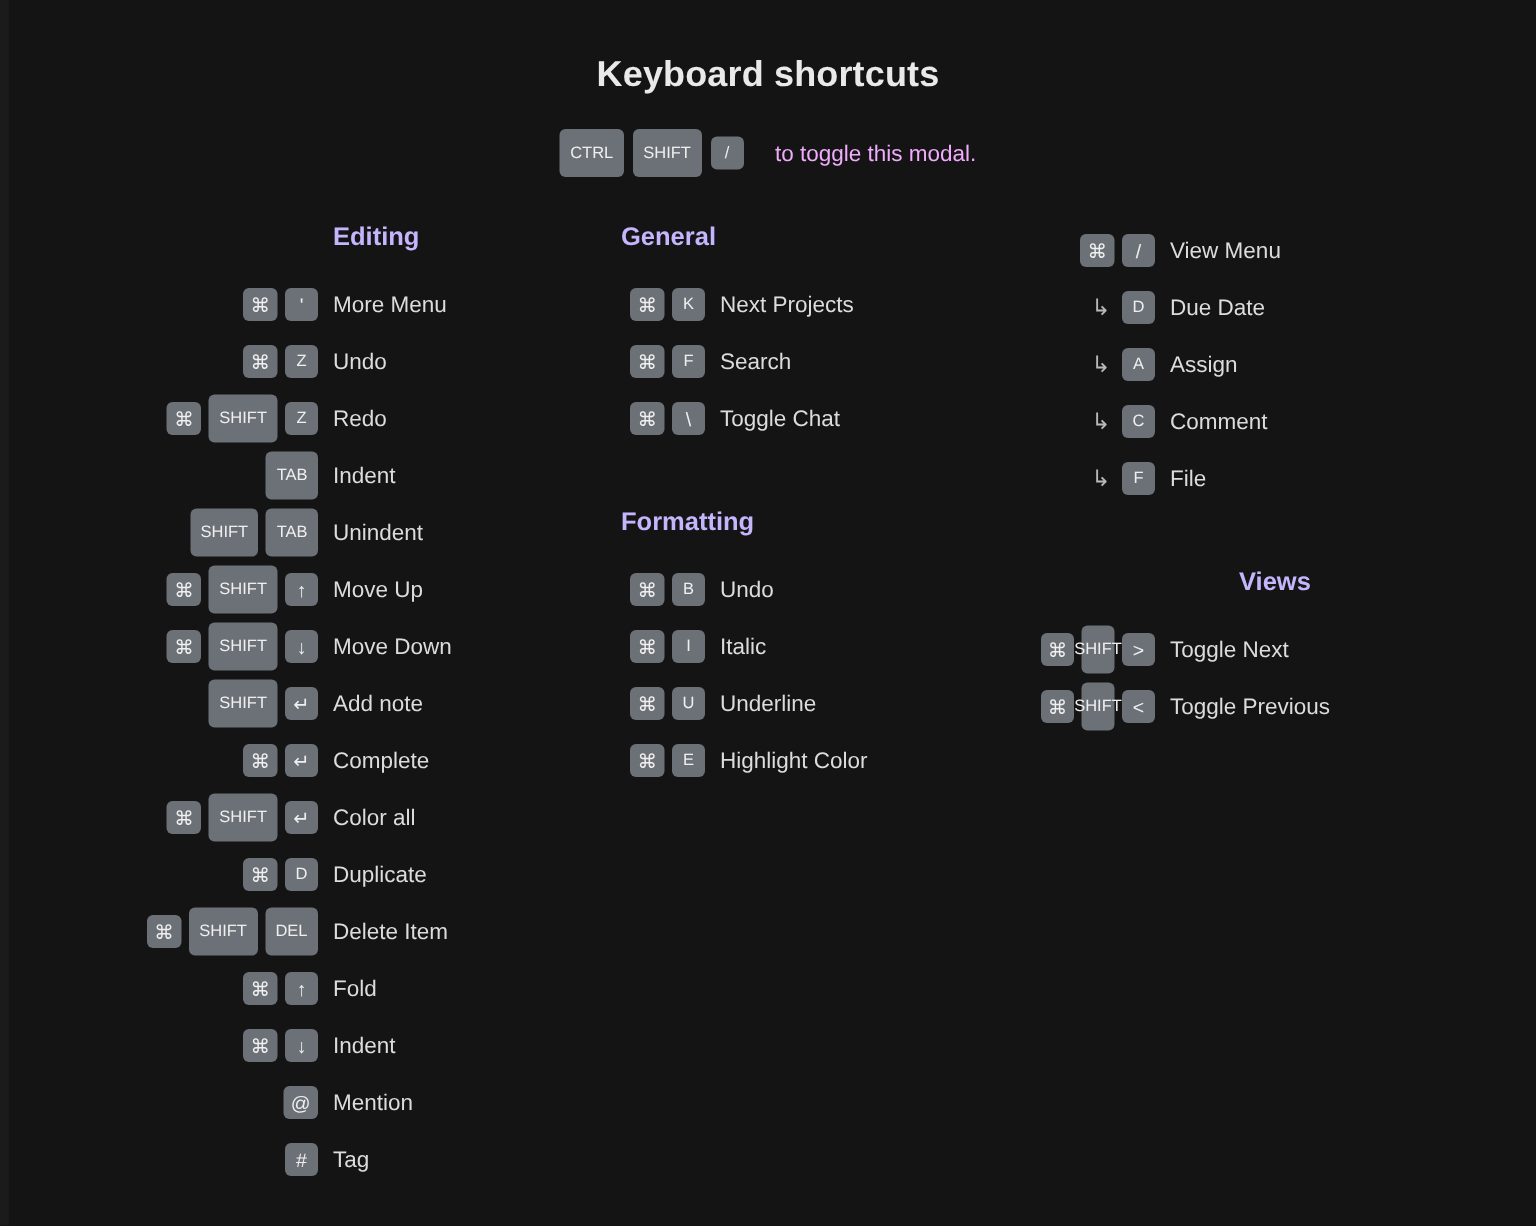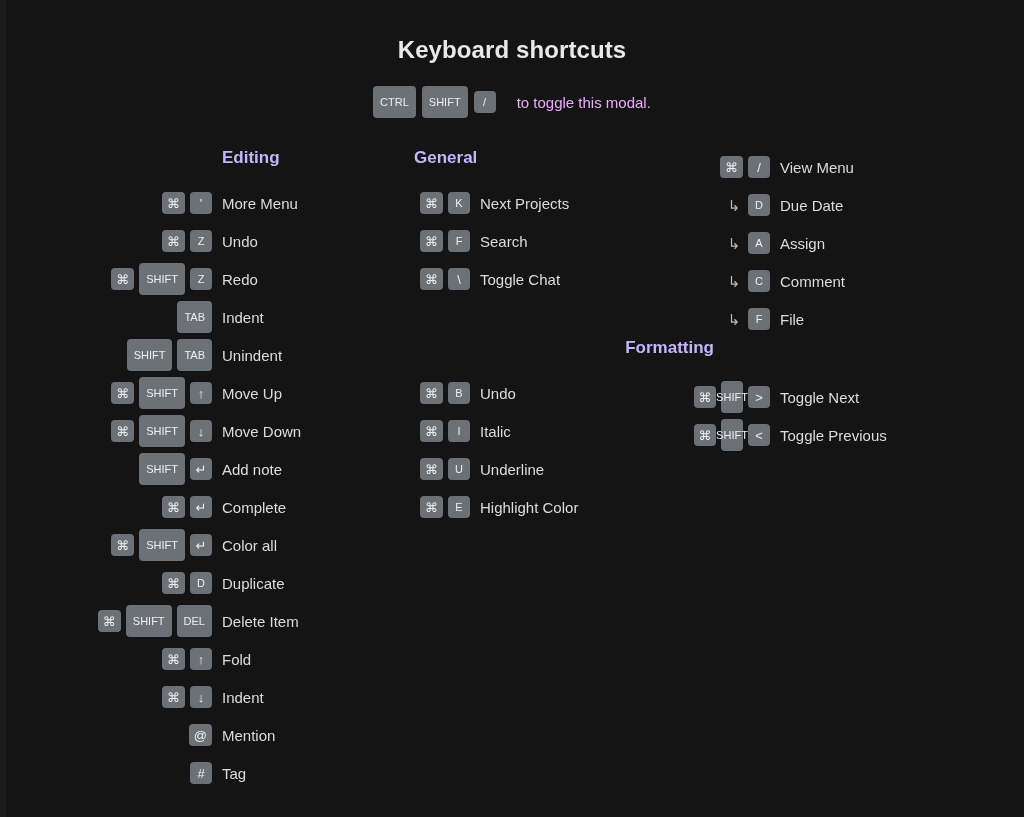--- a/index.html
+++ b/index.html
@@ -85,21 +85,21 @@
     box-sizing: border-box;
   }
   .col {
     display: flex;
     flex-direction: column;
   }
   .col-editing { width: 360px; }
   .col-middle { width: 300px; }
   .col-right  { width: 280px; }
 
-  .section + .section { margin-top: 40px; text-align: right; }
+  .section + .section { margin-top: 40px; }
   .section-head {
     font-size: 17px;
     font-weight: bold;
     color: #c4b5fd;
     margin-bottom: 16px;
   }
   
   .col-editing .section-head { margin-left: 168px; }
   .col-middle  .section-head { margin-left: 0px; }
   .col-right   .section-head { margin-left: 0px; }
@@ -365,20 +365,21 @@
             <div class="row">
               <div class="keys">
                 <span class="key arrow-in">↳</span>
                 <span class="key">F</span>
               </div>
               <div class="label">File</div>
             </div>
           </div>
       </div>
       <div class="section section-views">
+        <div class="section-head">Views</div>
         <div class="rows views-rows">
             <div class="row">
               <div class="keys">
                 <span class="key sym">⌘</span>
                 <span class="key wide">SHIFT</span>
                 <span class="key sym">&gt;</span>
               </div>
               <div class="label">Toggle Next</div>
             </div>
             <div class="row">

